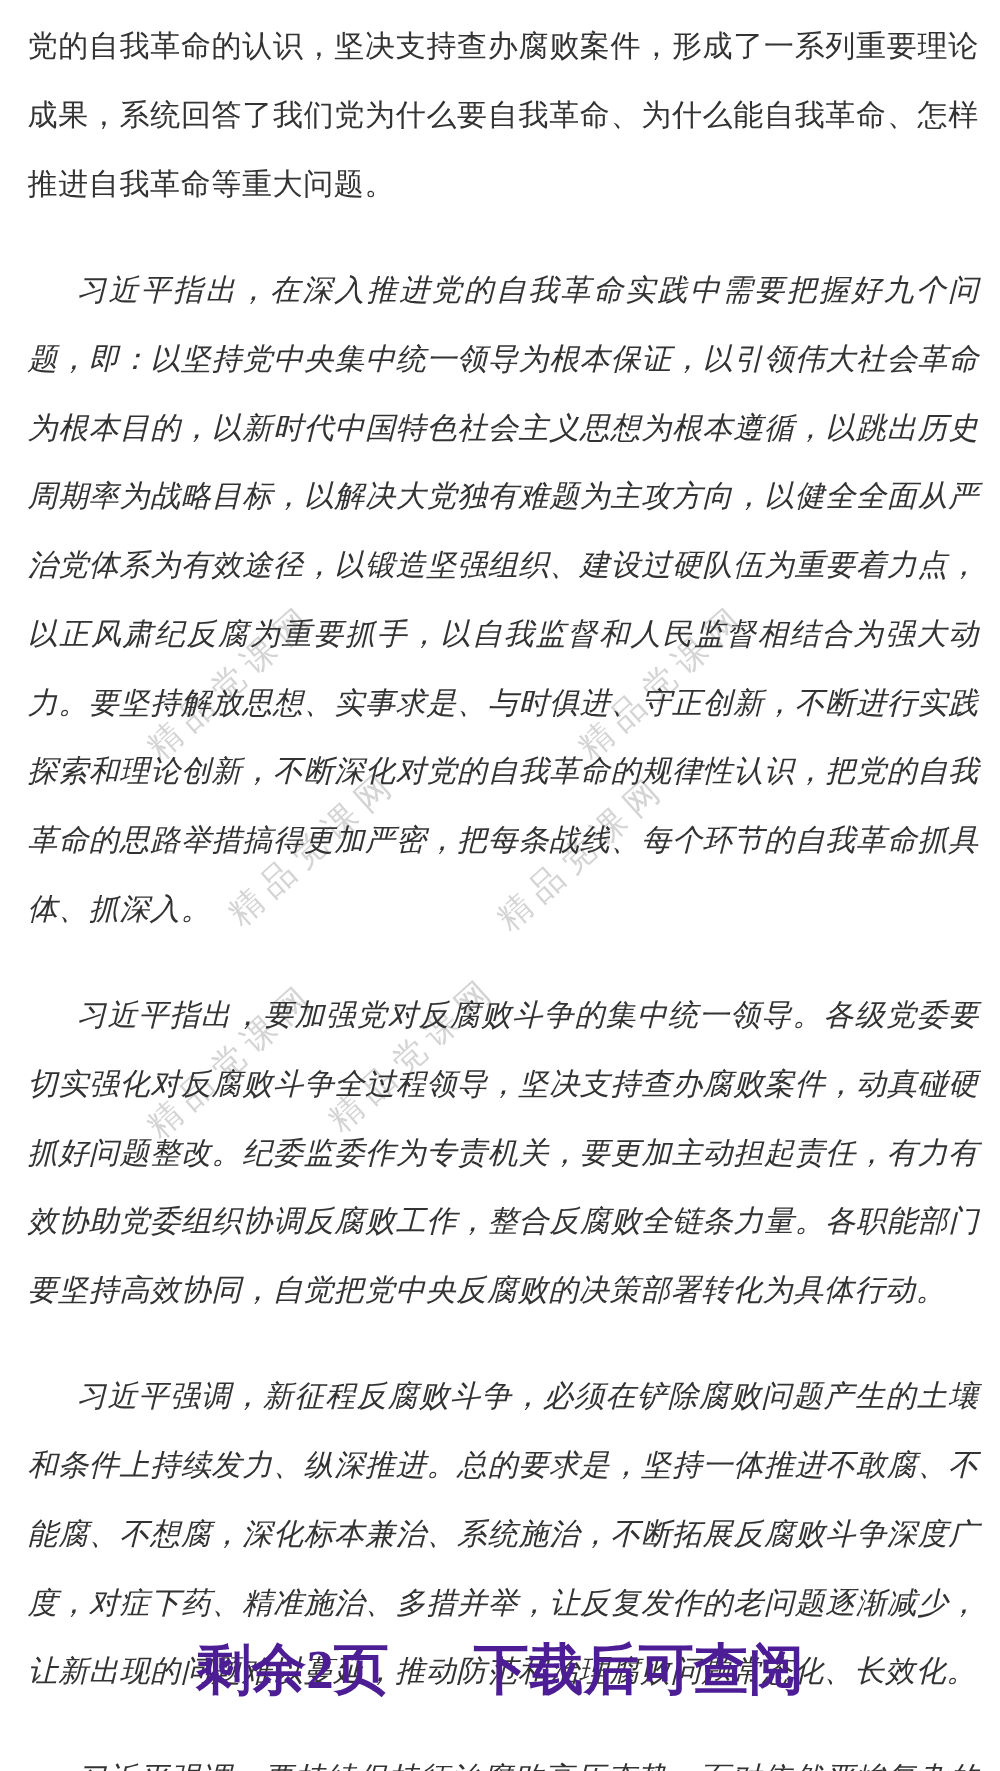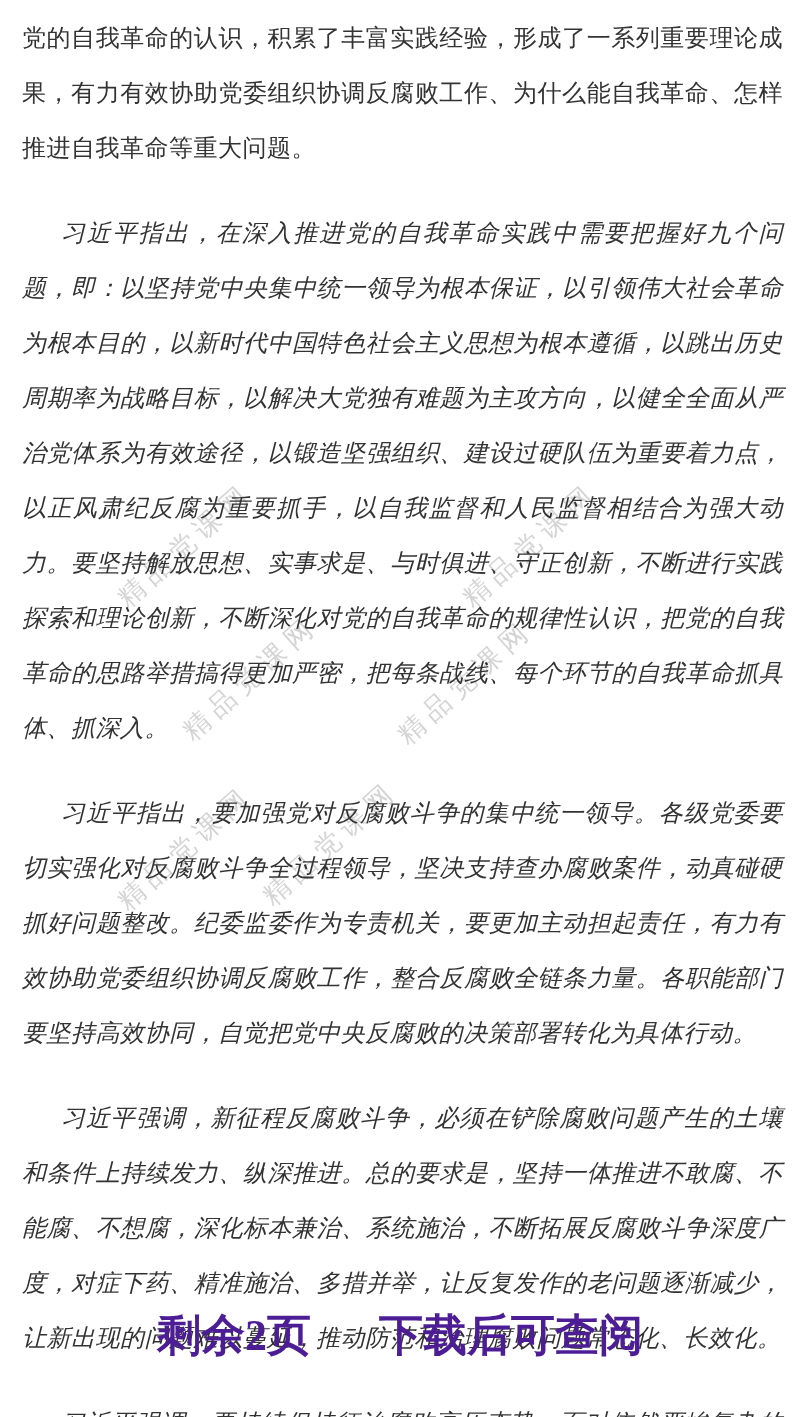--- a/index.html
+++ b/index.html
@@ -65,21 +65,21 @@
 <div class="watermark-layer" style="color: rgb(212, 212, 212);">
     <span class="wm" style="left: 185px; top: 545px;">精品党课网</span>
     <span class="wm" style="left: 530px; top: 545px;">精品党课网</span>
     <span class="wm" style="left: 250px; top: 678px;">精品党课网</span>
     <span class="wm" style="left: 465px; top: 682px;">精品党课网</span>
     <span class="wm" style="left: 185px; top: 848px;">精品党课网</span>
     <span class="wm" style="left: 330px; top: 843px;">精品党课网</span>
   </div>
 
 <div class="page-text" style="color: rgb(51, 51, 51);">
-  <p class="para">党的自我革命的认识，积累了丰富实践经验，形成了一系列重要理论成果，有力有效协助党委组织协调反腐败工作、为什么能自我革命、怎样推进自我革命等重大问题。</p>
+  <p class="para">党的自我革命的认识，坚决支持查办腐败案件，形成了一系列重要理论成果，系统回答了我们党为什么要自我革命、为什么能自我革命、怎样推进自我革命等重大问题。</p>
   <p class="para indent">习近平指出，在深入推进党的自我革命实践中需要把握好九个问题，即：以坚持党中央集中统一领导为根本保证，以引领伟大社会革命为根本目的，以新时代中国特色社会主义思想为根本遵循，以跳出历史周期率为战略目标，以解决大党独有难题为主攻方向，以健全全面从严治党体系为有效途径，以锻造坚强组织、建设过硬队伍为重要着力点，以正风肃纪反腐为重要抓手，以自我监督和人民监督相结合为强大动力。要坚持解放思想、实事求是、与时俱进、守正创新，不断进行实践探索和理论创新，不断深化对党的自我革命的规律性认识，把党的自我革命的思路举措搞得更加严密，把每条战线、每个环节的自我革命抓具体、抓深入。</p>
   <p class="para indent">习近平指出，要加强党对反腐败斗争的集中统一领导。各级党委要切实强化对反腐败斗争全过程领导，坚决支持查办腐败案件，动真碰硬抓好问题整改。纪委监委作为专责机关，要更加主动担起责任，有力有效协助党委组织协调反腐败工作，整合反腐败全链条力量。各职能部门要坚持高效协同，自觉把党中央反腐败的决策部署转化为具体行动。</p>
   <p class="para indent">习近平强调，新征程反腐败斗争，必须在铲除腐败问题产生的土壤和条件上持续发力、纵深推进。总的要求是，坚持一体推进不敢腐、不能腐、不想腐，深化标本兼治、系统施治，不断拓展反腐败斗争深度广度，对症下药、精准施治、多措并举，让反复发作的老问题逐渐减少，让新出现的问题难以蔓延，推动防范和治理腐败问题常态化、长效化。</p>
   <p class="para indent">习近平强调，要持续保持惩治腐败高压态势。面对依然严峻复杂的形势，反腐败绝对不能回头、不能松懈、不能慈悲，必须永远吹冲锋号。要持续盯住“七个有之”问题，把严惩</p>
 </div>
 
 <div class="footer" style="color: #4c1d95;">
   <span>剩余2页</span><span class="seg-gap"></span><span>下载后可查阅</span>
 </div>
 

